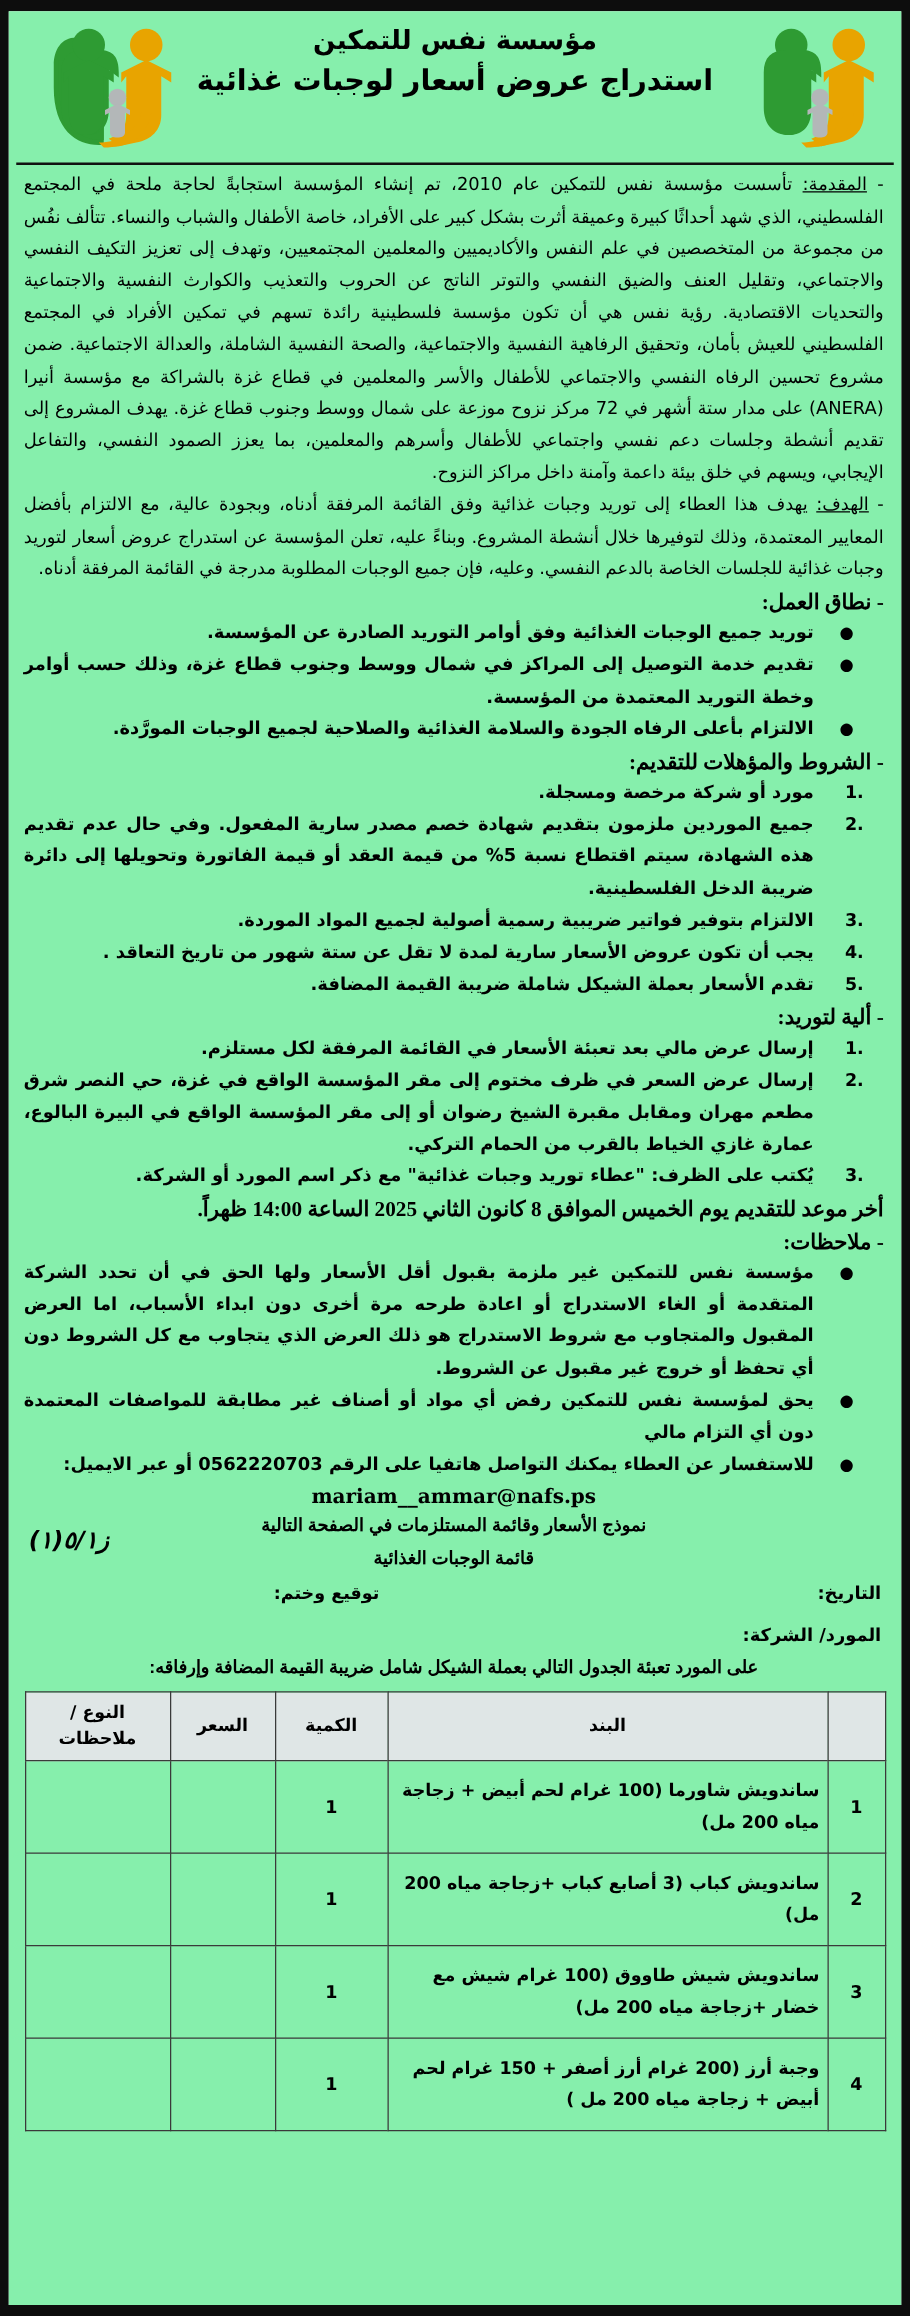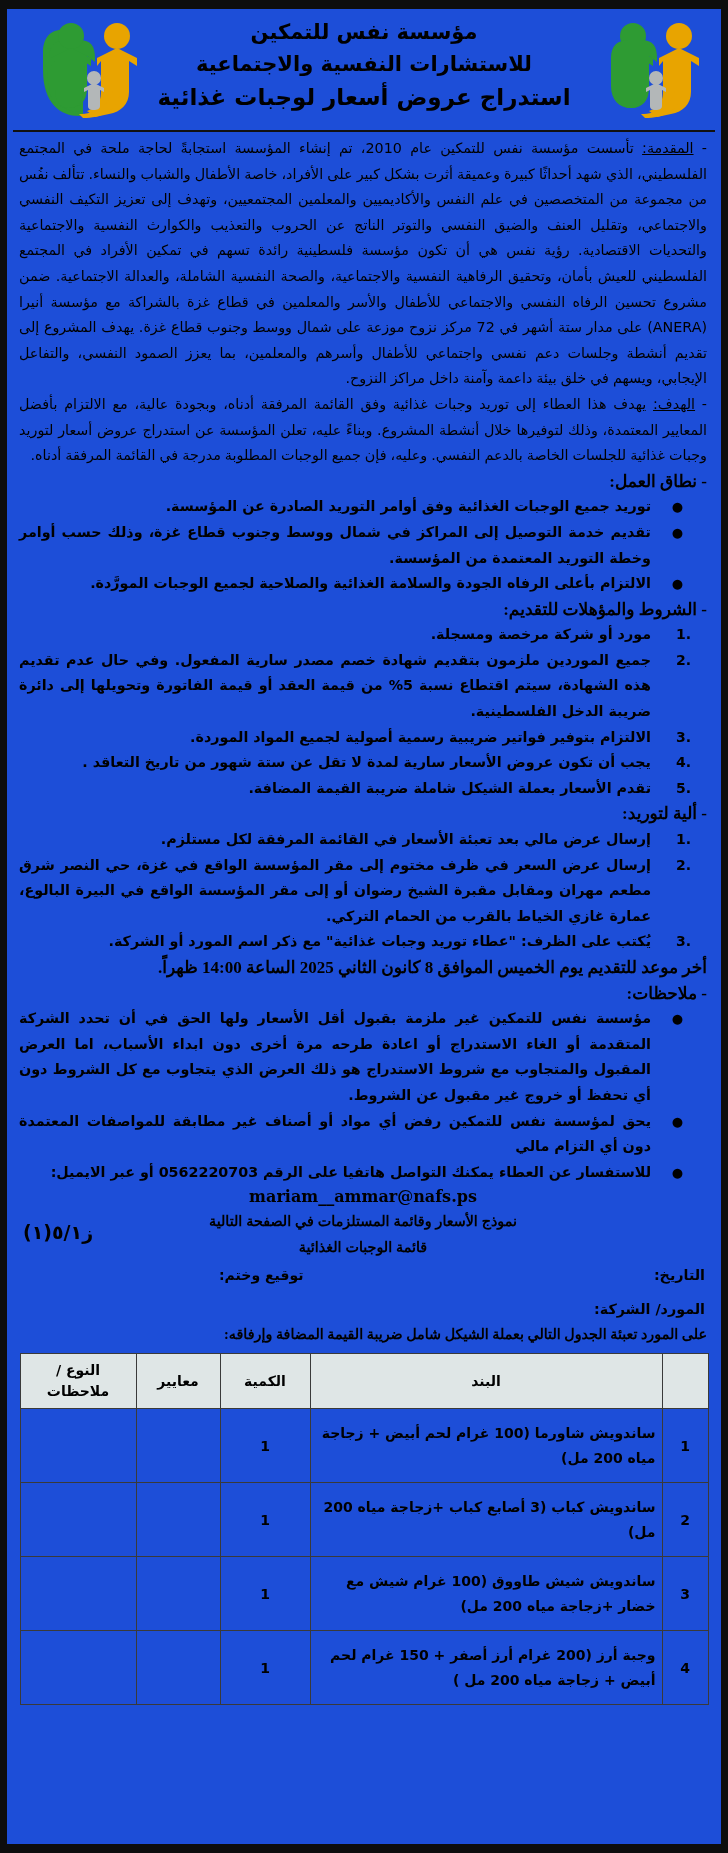--- a/index.html
+++ b/index.html
@@ -32,21 +32,21 @@
     box-sizing: border-box;
   }
   .inner {
     position: absolute;
     top: 9px;
     left: 7px;
     width: 714px;
     height: 1835px;
     box-sizing: border-box;
     padding: 3px 6px 0 6px;
-    background: #1d4ed8;
+    background: #86efac;
   }
 
   
   .header {
     position: relative;
     height: 118px;
     border-bottom: 2px solid #111;
     margin-bottom: 4px;
   }
   .logo {
@@ -168,20 +168,21 @@
   }
   .ref-code {
     position: absolute;
     left: 4px;
     top: 12px;
     font-family: "DejaVu Sans", sans-serif;
     font-weight: bold;
     font-size: 19px;
     color: #000;
     direction: rtl;
+    font-style: italic;
   }
   .ref-titles { text-align: center; }
 
   .sig-row {
     position: relative;
     height: 30px;
     margin-top: 6px;
   }
   .sig-right {
     position: absolute;
@@ -204,21 +205,22 @@
   .supplier-line {
     text-align: right;
     font-family: "DejaVu Sans", sans-serif;
     font-weight: bold;
     font-size: 14.3px;
     line-height: 24px;
     color: #000;
     padding-right: 2px;
   }
   .table-note {
-    font-family: Liberation Serif, serif;
+    text-align: center;
+    font-family: Liberation Sans, sans-serif;
     font-weight: bold;
     font-size: 14.3px;
     line-height: 26px;
     color: #000;
     margin-bottom: 6px;
   }
 
   
   table.items {
     width: 688px;
@@ -282,21 +284,20 @@
             <path d="M80 40 L100 30 L120 40 L120 48 L112 43 L112 74 C112 86 104 94 92 96 L78 99 L70 93 C84 88 84 80 84 70 L84 43 L80 48 Z" fill="#e8a400"></path>
             <path d="M62 96 C78 96 92 88 96 72 L104 72 C100 94 84 100 66 100 Z" fill="#e8a400"></path>
             <circle cx="77" cy="60" r="7" fill="#b3b7b8"></circle>
             <path d="M67 70 L77 65 L87 70 L87 74 L83 72 L83 88 C83 91 80 92 77 92 C73 92 71 91 71 88 L71 72 L67 74 Z" fill="#b3b7b8"></path>
           </g>
         </svg>
       </div>
 
       <div class="titles">
         <div class="t1">مؤسسة نفس للتمكين</div>
-        <div class="t2">للاستشارات النفسية والاجتماعية</div>
         <div class="t3">استدراج عروض أسعار لوجبات غذائية</div>
       </div>
 
       <div class="logo logo-right">
         <svg viewBox="0 0 132 104" xmlns="http://www.w3.org/2000/svg">
           <g>
             <circle cx="54" cy="18" r="13" fill="#2e9b33"></circle>
             <path d="M34 40 L54 30 L74 40 L74 48 L66 43 L66 74 C66 84 60 90 52 90 C42 90 38 82 38 72 L38 43 L34 48 Z" fill="#2e9b33"></path>
             <path d="M32 40 C32 28 38 22 50 22 L62 22 C74 22 78 28 78 40 L78 44 L70 38 L70 70 C70 82 64 90 52 90 C40 90 32 82 32 68 Z" fill="#2e9b33"></path>
             <circle cx="100" cy="18" r="13" fill="#e8a400"></circle>
@@ -370,21 +371,21 @@
         <col class="col-item">
         <col class="col-qty">
         <col class="col-price">
         <col class="col-type">
       </colgroup>
       <thead>
         <tr>
           <th></th>
           <th>البند</th>
           <th>الكمية</th>
-          <th>معايير</th>
+          <th>السعر</th>
           <th>النوع / ملاحظات</th>
         </tr>
       </thead>
       <tbody>
         <tr>
           <td class="c-idx">1</td>
           <td class="c-item">ساندويش شاورما (100 غرام لحم أبيض + زجاجة مياه 200 مل)</td>
           <td class="c-qty">1</td>
           <td class="c-price"></td>
           <td class="c-type"></td>

